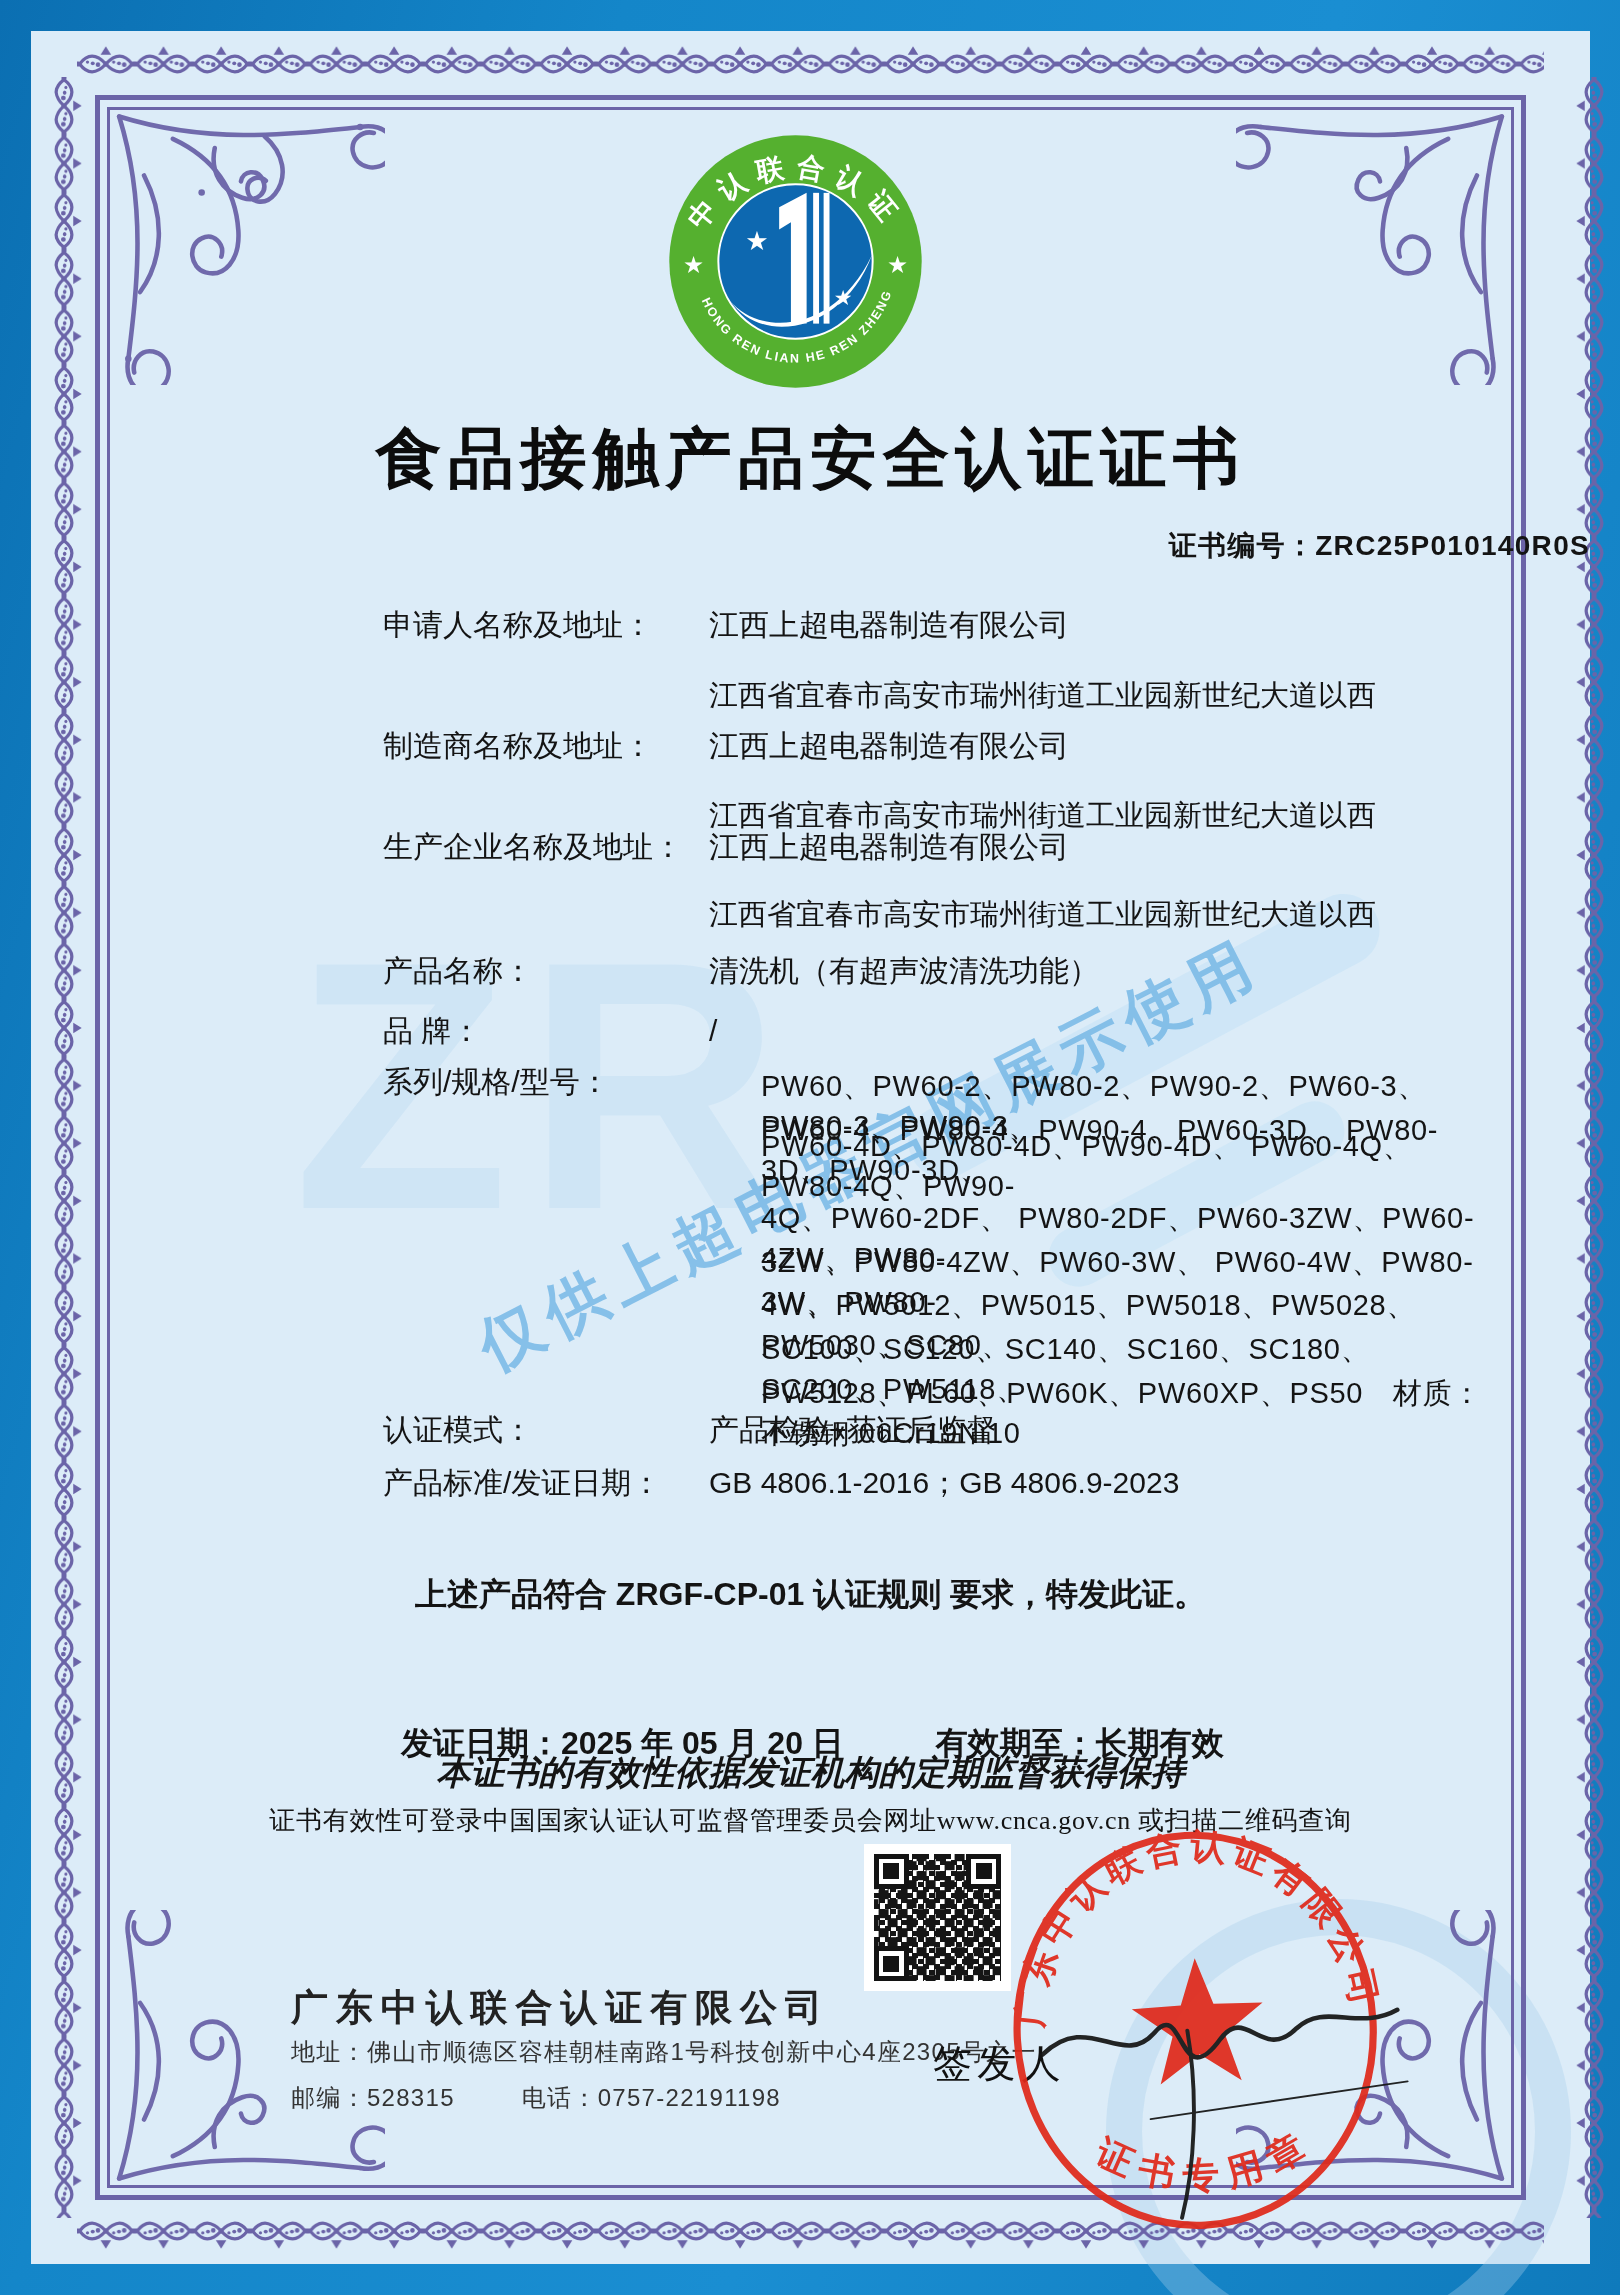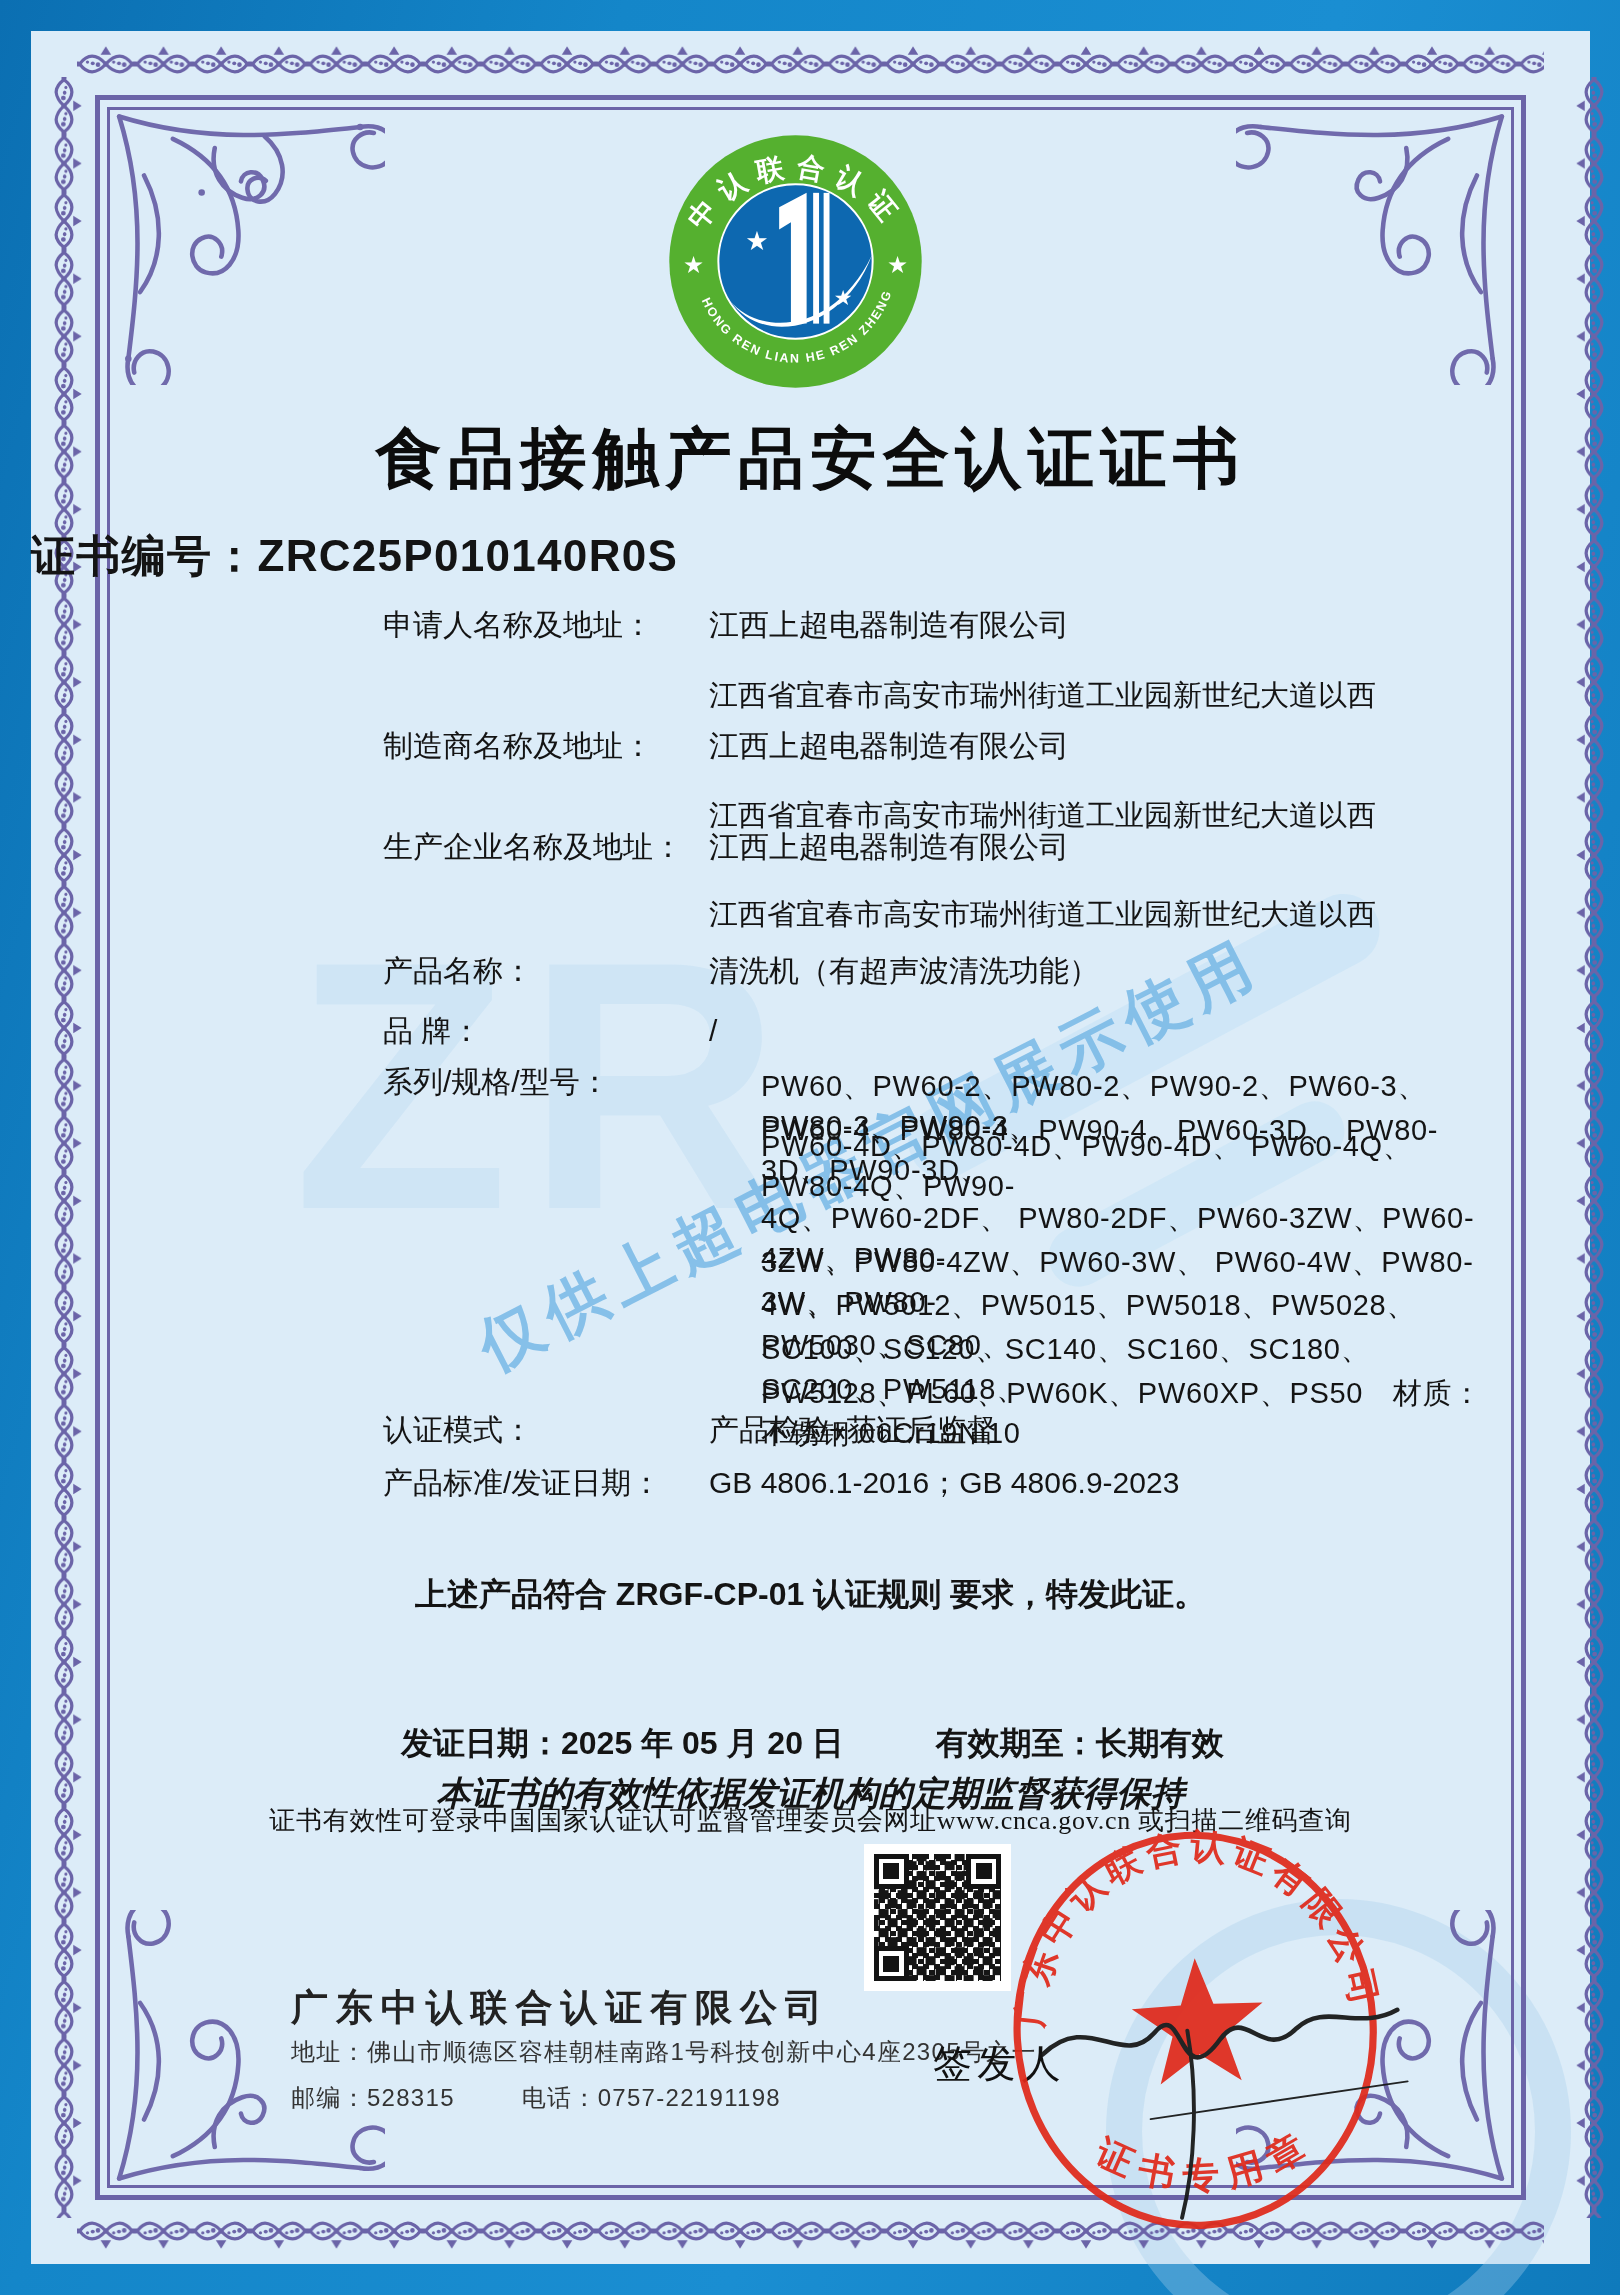--- a/index.html
+++ b/index.html
@@ -29,30 +29,30 @@
   .wm-phrase{left:262px;top:1081px;width:1153px;text-align:center;font-size:63px;font-weight:600;
              color:rgba(110,180,228,.78);letter-spacing:9.2px;transform:rotate(-27deg);transform-origin:center;}
   .wm-bar1{left:851px;top:969px;width:524px;height:72px;background:rgba(190,224,246,.45);border-radius:46px;transform:rotate(-28deg);}
   .wm-bar2{left:1002px;top:1133px;width:327px;height:60px;background:rgba(190,224,246,.4);border-radius:39px;transform:rotate(-28deg);}
   .wm-ring{left:1075px;top:1868px;width:393px;height:393px;border:36px solid rgba(165,205,235,.35);border-radius:50%;}
 
   
   .abs{position:absolute;z-index:3;color:#141414;}
   .logo-wrap{left:637px;top:103px;width:255px;height:255px;}
   .cert-title{left:0;right:0;top:383px;text-align:center;font-size:66px;font-weight:900;letter-spacing:6.5px;color:#0c0c0c;}
-  .cert-no{left:0;right:0;top:496px;text-align:left;font-size:44px;font-weight:600;letter-spacing:1.3px;}
+  .cert-no{left:0;right:0;top:496px;text-align:right;font-size:28px;font-weight:600;letter-spacing:1.3px;}
 
   .fline{left:352px;right:92px;display:flex;font-size:30px;font-weight:500;line-height:1.2;}
   .fline .lab{flex:0 0 326px;}
   .addr-line{left:678px;right:98px;font-size:29px;font-weight:500;}
   .model-line{left:730px;right:98px;font-size:29px;font-weight:500;letter-spacing:0.7px;}
   .stmt{left:0;right:0;text-align:center;font-size:32px;font-weight:600;}
   .date-row{left:370px;display:flex;font-size:32px;font-weight:600;margin-top:41px;}
   .date-row .gap{width:92px;}
-  .note1{left:0;right:0;text-align:center;font-family:"Liberation Serif",serif;font-style:italic;font-size:34px;font-weight:600;margin-top:21px;}
+  .note1{left:0;right:0;text-align:center;font-family:"Liberation Serif",serif;font-style:italic;font-size:34px;font-weight:600;}
   .note2{left:0;right:0;text-align:center;font-family:"Liberation Serif",serif;font-size:26px;font-weight:500;letter-spacing:0.7px;}
 
   
   .qr{left:833px;top:1813px;width:147px;height:147px;background:#fff;z-index:4;}
   .qr-mods{position:absolute;inset:9.8px;background-image:
       repeating-conic-gradient(#151515 0% 25%, transparent 0% 50%),
       repeating-conic-gradient(#151515 0% 25%, transparent 0% 50%);
       background-size:11px 11px,19px 19px;background-position:0 0,4.6px 7.2px;}
   .qr .f{position:absolute;width:35px;height:35px;border:5.9px solid #131313;background:#fff;box-sizing:border-box;}
   .qr .f::after{content:"";position:absolute;inset:4.6px;background:#131313;}

